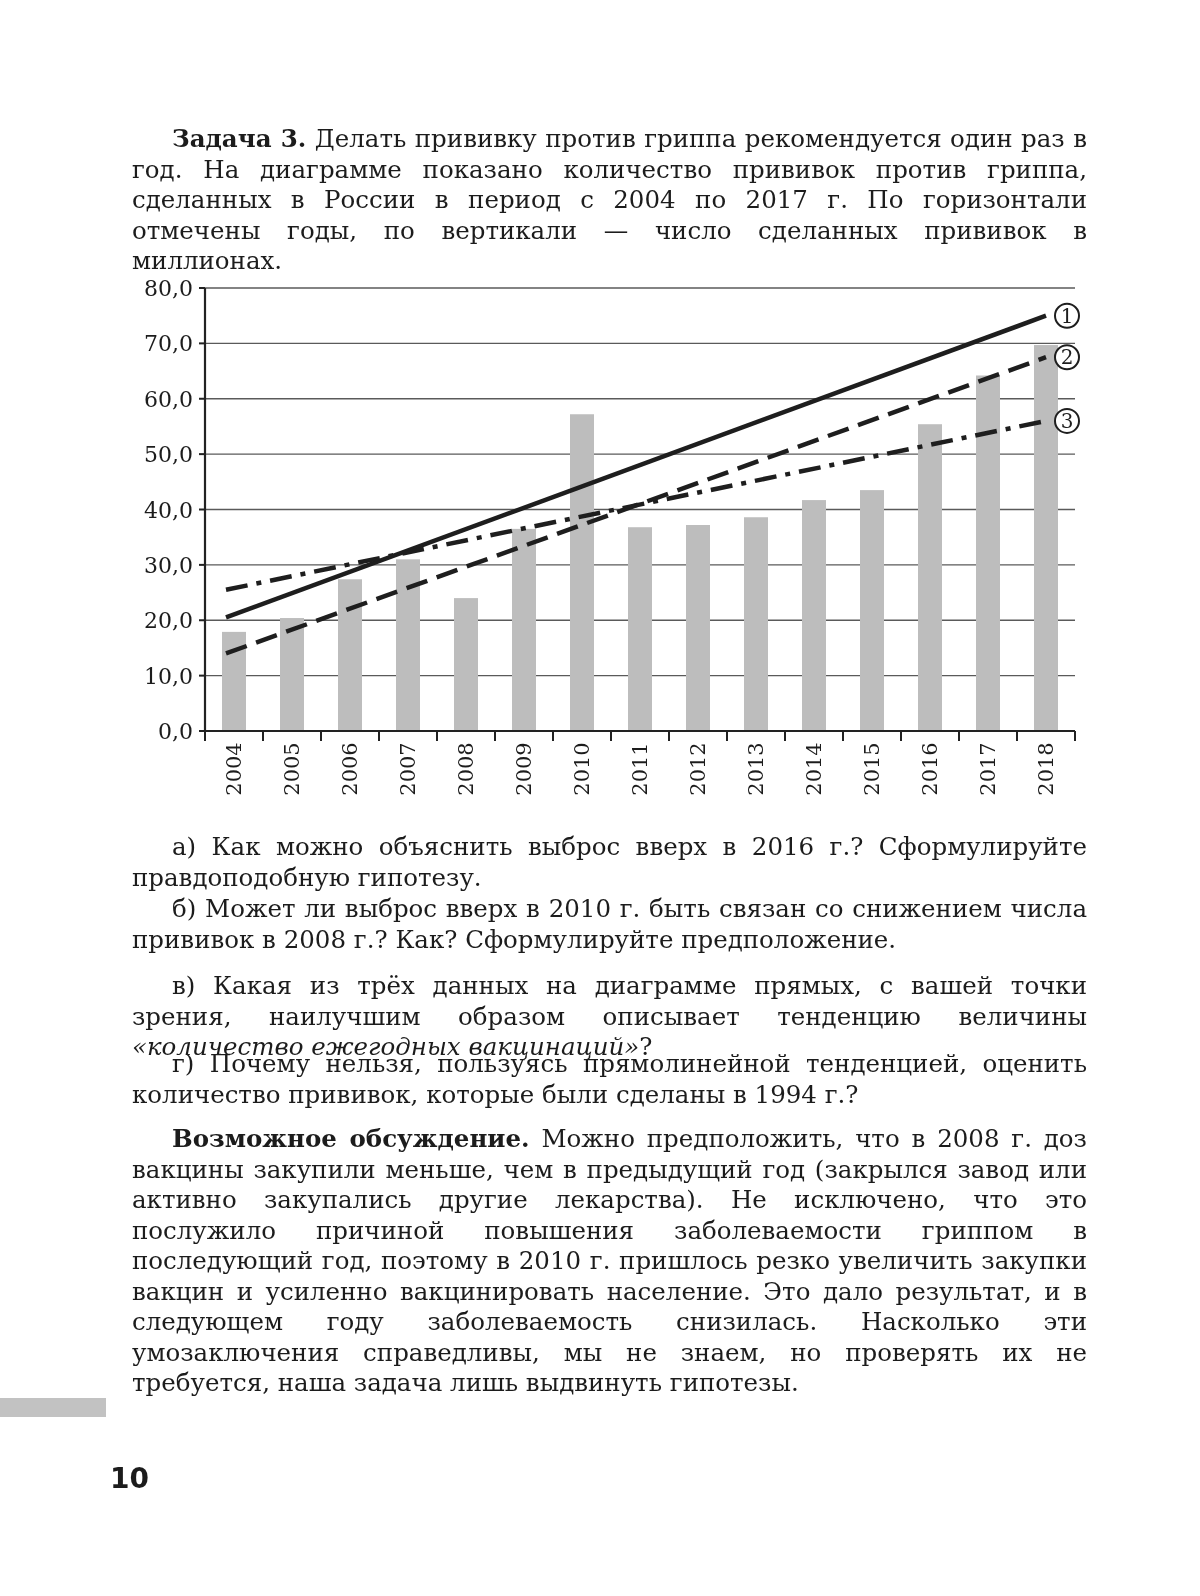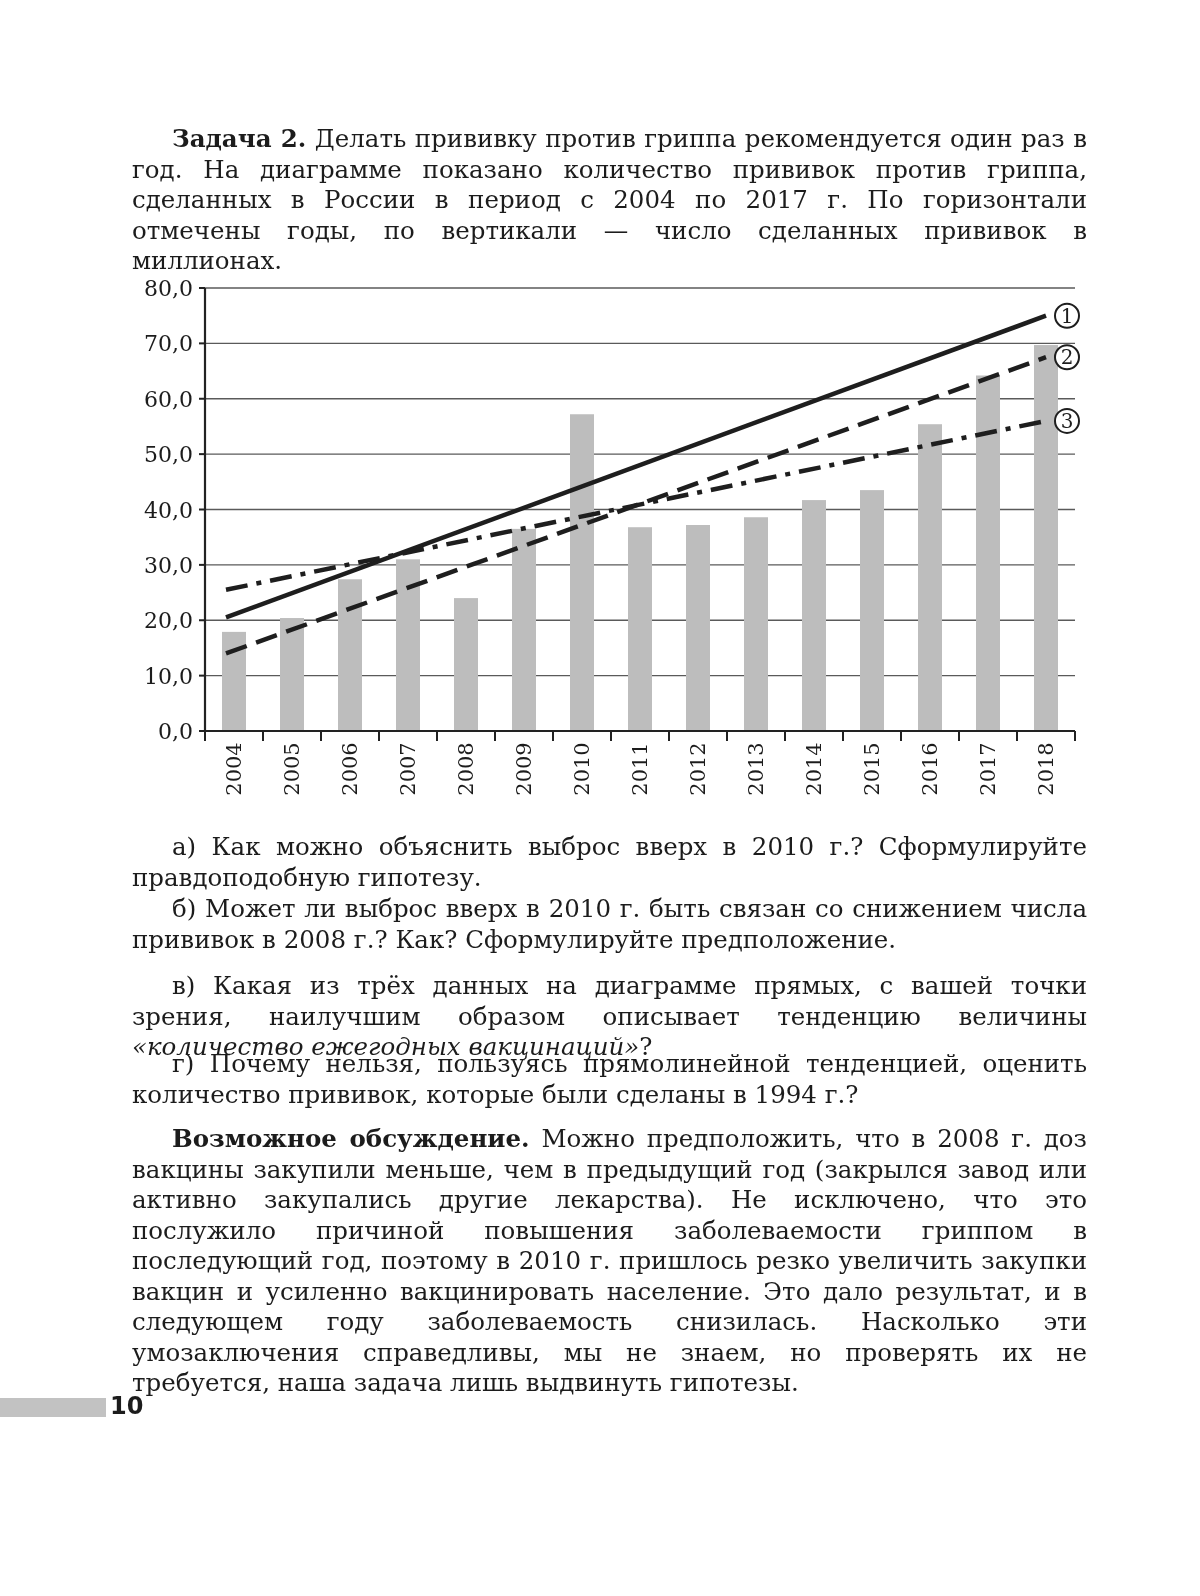--- a/index.html
+++ b/index.html
@@ -5,28 +5,28 @@
   html, body { margin: 0; padding: 0; background: #ffffff; }
   body { width: 1200px; height: 1596px; position: relative; overflow: hidden;
          font-family: "DejaVu Serif", "Liberation Serif", serif; color: #1c1c1c; }
   .para { position: absolute; left: 132px; width: 955px; font-size: 24.5px; line-height: 30.5px;
           text-align: justify; }
   .indent { text-indent: 40px; }
   .bold { font-weight: bold; }
   .italic { font-style: italic; }
   #chart { position: absolute; left: 120px; top: 270px; width: 980px; height: 540px; }
   .gray-band { position: absolute; left: 0; top: 1398px; width: 106px; height: 19px; background: #c2c2c2; }
-  .page-num { position: absolute; left: 110px; top: 1392px; font-family: "DejaVu Sans", "Liberation Sans", sans-serif;
-              font-weight: bold; font-size: 24px; }
+  .page-num { position: absolute; left: 110px; top: 1462px; font-family: "DejaVu Sans", "Liberation Sans", sans-serif;
+              font-weight: bold; font-size: 28px; }
 </style>
 </head>
 <body>
 
 <div class="para indent" style="top:124px;">
-  <span class="bold">Задача 2.</span><span> Делать прививку против гриппа рекомендуется один раз в год. На диаграмме показано количество прививок против гриппа, сделанных в России в период с 2004 по 2017 г. По горизонтали отмечены годы, по вертикали — число сделанных прививок в миллионах.</span>
+  <span class="bold">Задача 3.</span><span> Делать прививку против гриппа рекомендуется один раз в год. На диаграмме показано количество прививок против гриппа, сделанных в России в период с 2004 по 2017 г. По горизонтали отмечены годы, по вертикали — число сделанных прививок в миллионах.</span>
 </div>
 
 <svg id="chart" viewBox="0 0 980 540" xmlns="http://www.w3.org/2000/svg">
   <g id="grid">
       <line x1="85" x2="955" y1="405.625" y2="405.625" stroke="#5a5a5a" stroke-width="1.3"></line>
       <line x1="85" x2="955" y1="350.25" y2="350.25" stroke="#5a5a5a" stroke-width="1.3"></line>
       <line x1="85" x2="955" y1="294.875" y2="294.875" stroke="#5a5a5a" stroke-width="1.3"></line>
       <line x1="85" x2="955" y1="239.5" y2="239.5" stroke="#5a5a5a" stroke-width="1.3"></line>
       <line x1="85" x2="955" y1="184.125" y2="184.125" stroke="#5a5a5a" stroke-width="1.3"></line>
       <line x1="85" x2="955" y1="128.75" y2="128.75" stroke="#5a5a5a" stroke-width="1.3"></line>
@@ -111,21 +111,21 @@
       <text x="947" y="52.6875" text-anchor="middle" font-size="20" font-family="DejaVu Serif, Liberation Serif, serif" fill="#1e1e1e">1</text>
       <line x1="106" y1="383.475" x2="926" y2="87.21875" stroke="#1e1e1e" stroke-width="4.5" stroke-dasharray="22 10"></line>
       <circle cx="947" cy="87.21875" r="12" fill="#fff" stroke="#1e1e1e" stroke-width="2"></circle>
       <text x="947" y="94.21875" text-anchor="middle" font-size="20" font-family="DejaVu Serif, Liberation Serif, serif" fill="#1e1e1e">2</text>
       <line x1="106" y1="319.79375000000005" x2="926" y2="150.90000000000003" stroke="#1e1e1e" stroke-width="4.5" stroke-dasharray="22 9 5 9"></line>
       <circle cx="947" cy="150.90000000000003" r="12" fill="#fff" stroke="#1e1e1e" stroke-width="2"></circle>
       <text x="947" y="157.90000000000003" text-anchor="middle" font-size="20" font-family="DejaVu Serif, Liberation Serif, serif" fill="#1e1e1e">3</text>
     </g>
 </svg>
 
-<div class="para indent" style="top:832px;">а) Как можно объяснить выброс вверх в 2010 г.? Сформулируйте правдоподобную гипотезу.</div>
+<div class="para indent" style="top:832px;">а) Как можно объяснить выброс вверх в 2016 г.? Сформулируйте правдоподобную гипотезу.</div>
 <div class="para indent" style="top:894px;">б) Может ли выброс вверх в 2010 г. быть связан со снижением числа прививок в 2008 г.? Как? Сформулируйте предположение.</div>
 <div class="para indent" style="top:956px;margin-top:15px;">
   <span>в) Какая из трёх данных на диаграмме прямых, с вашей точки зрения, наилучшим образом описывает тенденцию величины </span><span class="italic">«количество ежегодных вакцинаций»</span><span>?</span>
 </div>
 <div class="para indent" style="top:1049px;">г) Почему нельзя, пользуясь прямолинейной тенденцией, оценить количество прививок, которые были сделаны в 1994 г.?</div>
 
 <div class="para indent" style="top:1124px;">
   <span class="bold">Возможное обсуждение.</span><span> Можно предположить, что в 2008 г. доз вакцины закупили меньше, чем в предыдущий год (закрылся завод или активно закупались другие лекарства). Не исключено, что это послужило причиной повышения заболеваемости гриппом в последующий год, поэтому в 2010 г. пришлось резко увеличить закупки вакцин и усиленно вакцинировать население. Это дало результат, и в следующем году заболеваемость снизилась. Насколько эти умозаключения справедливы, мы не знаем, но проверять их не требуется, наша задача лишь выдвинуть гипотезы.</span>
 </div>
 

